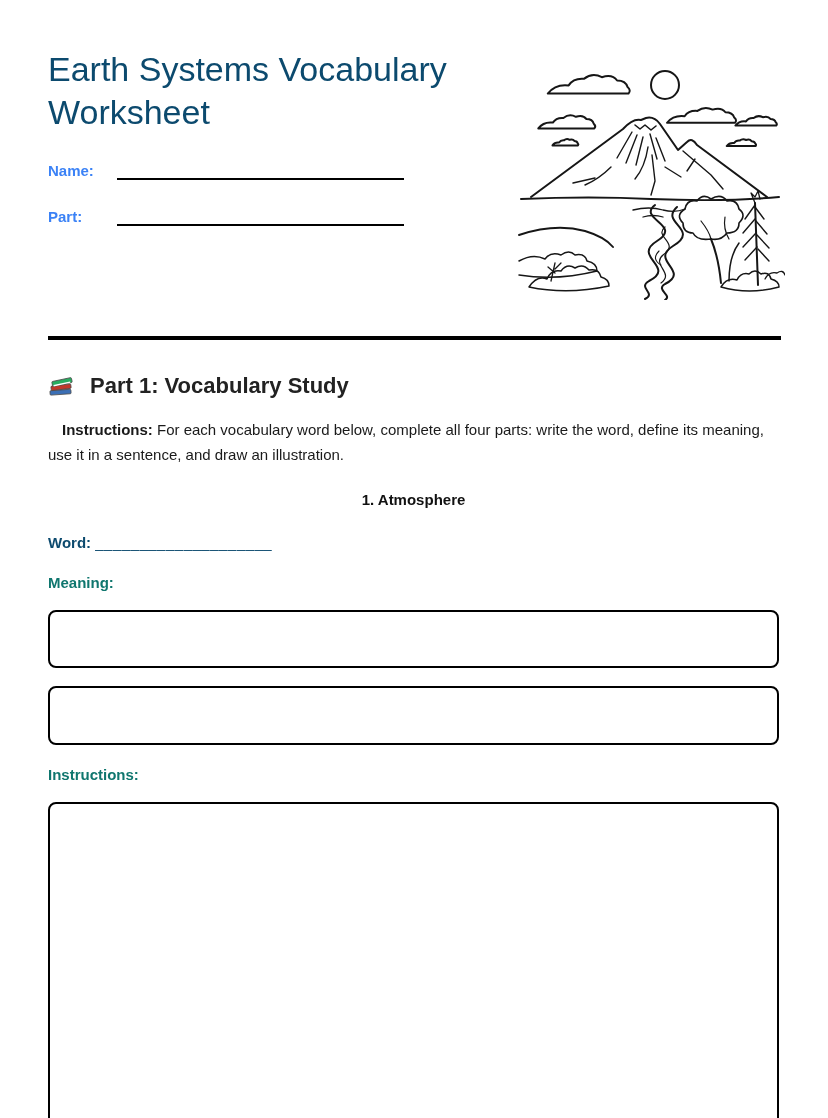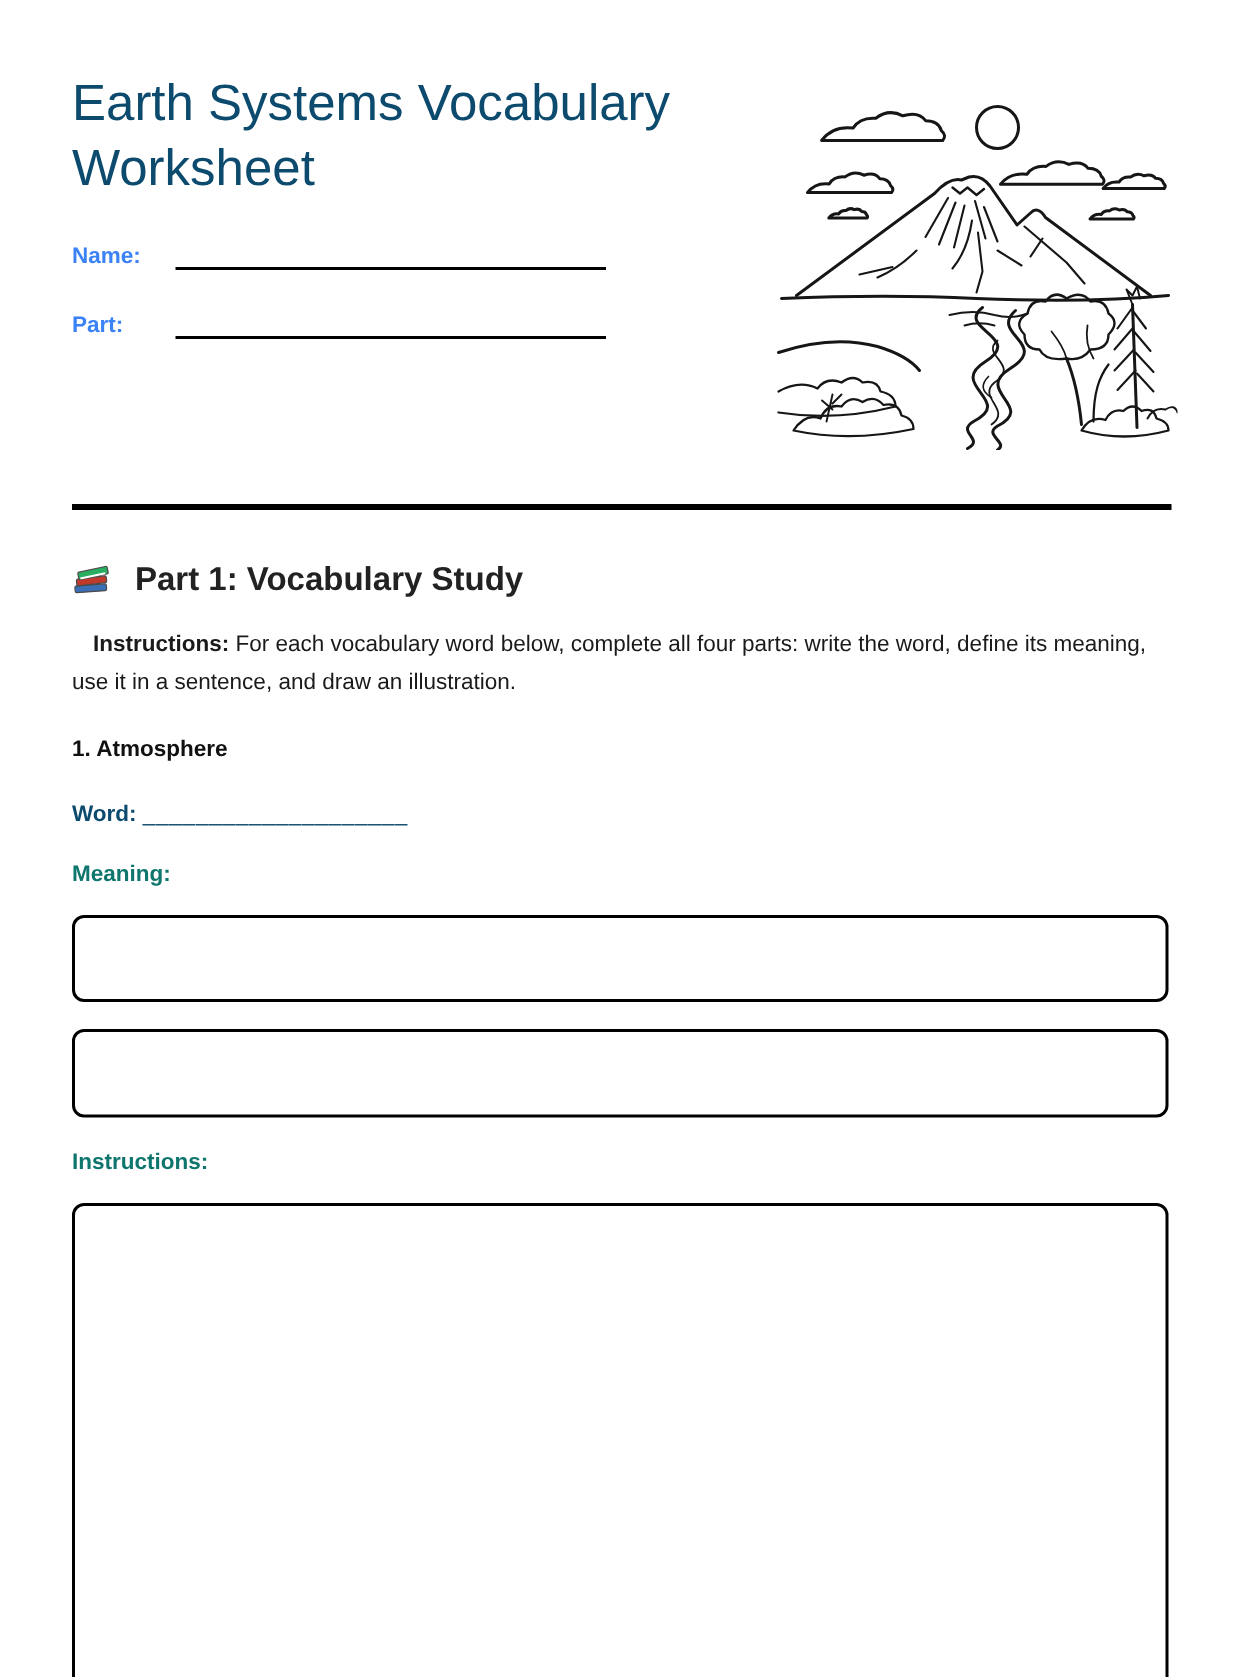--- a/index.html
+++ b/index.html
@@ -79,20 +79,21 @@
     max-width: 732px;
   }
   .instructions b { font-weight: 700; margin-left: 14px; }
 
   .vocab-number {
     margin-top: 24px;
     font-size: 15px;
     font-weight: 700;
     color: #111111;
     line-height: 18px;
+    text-align: center;
   }
   .word-row {
     margin-top: 25px;
     font-size: 15px;
     line-height: 18px;
     color: #0c4a6e;
   }
   .word-row .lbl { font-weight: 700; }
   .word-row .blank { font-weight: 400; letter-spacing: 0.5px; }
 

